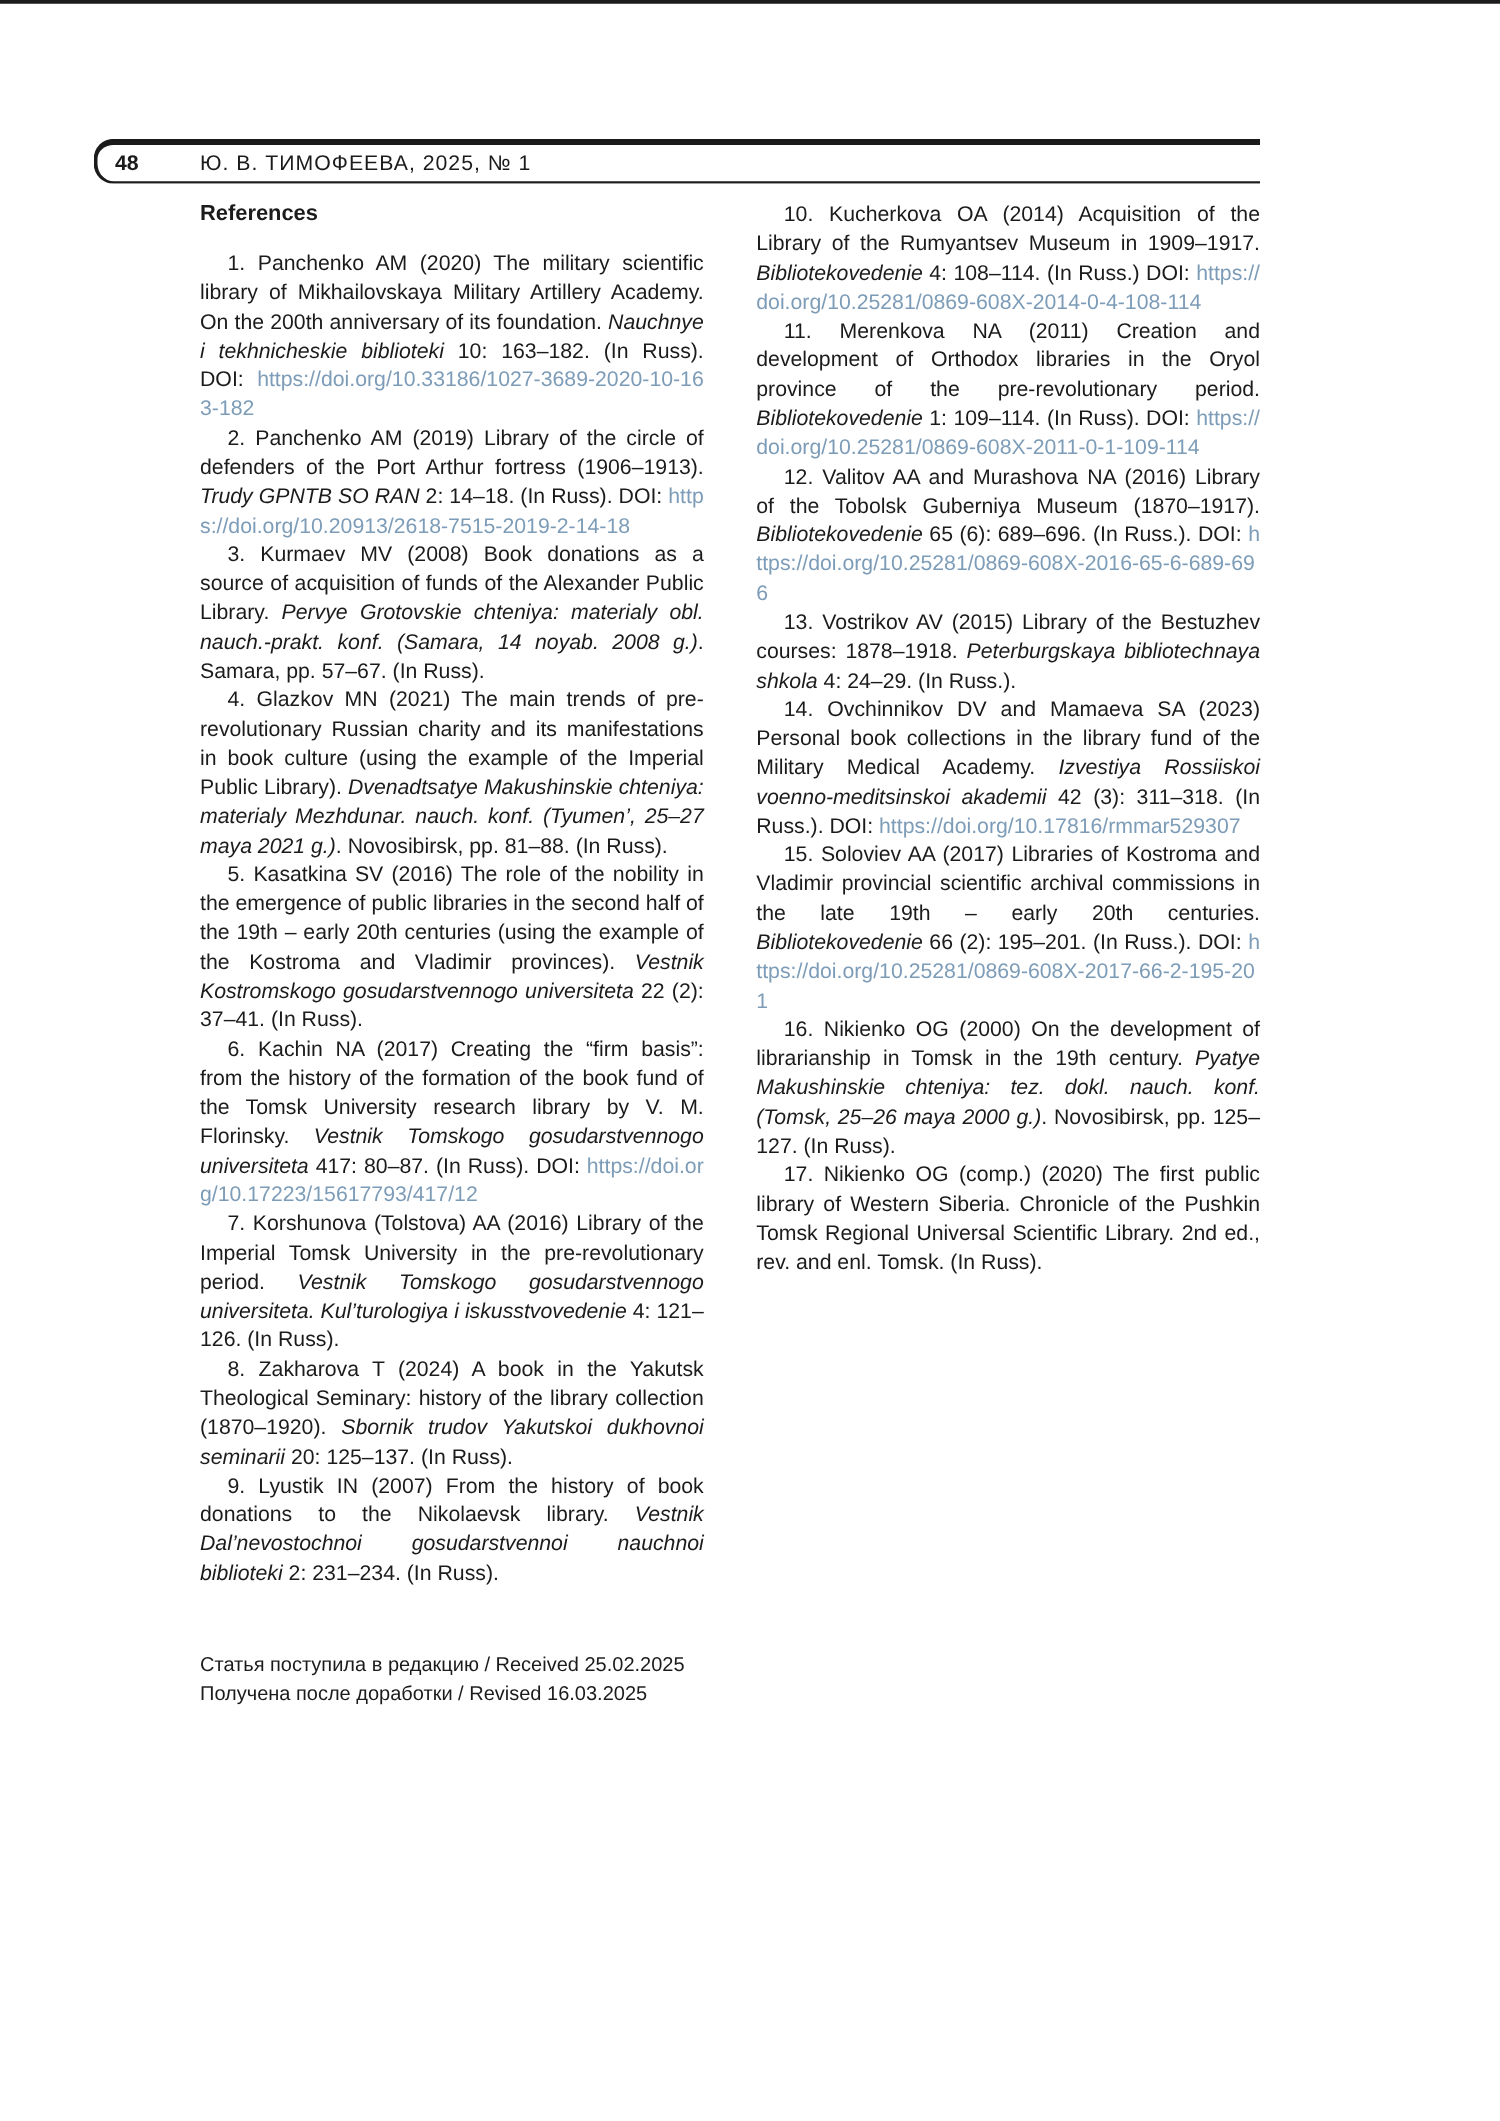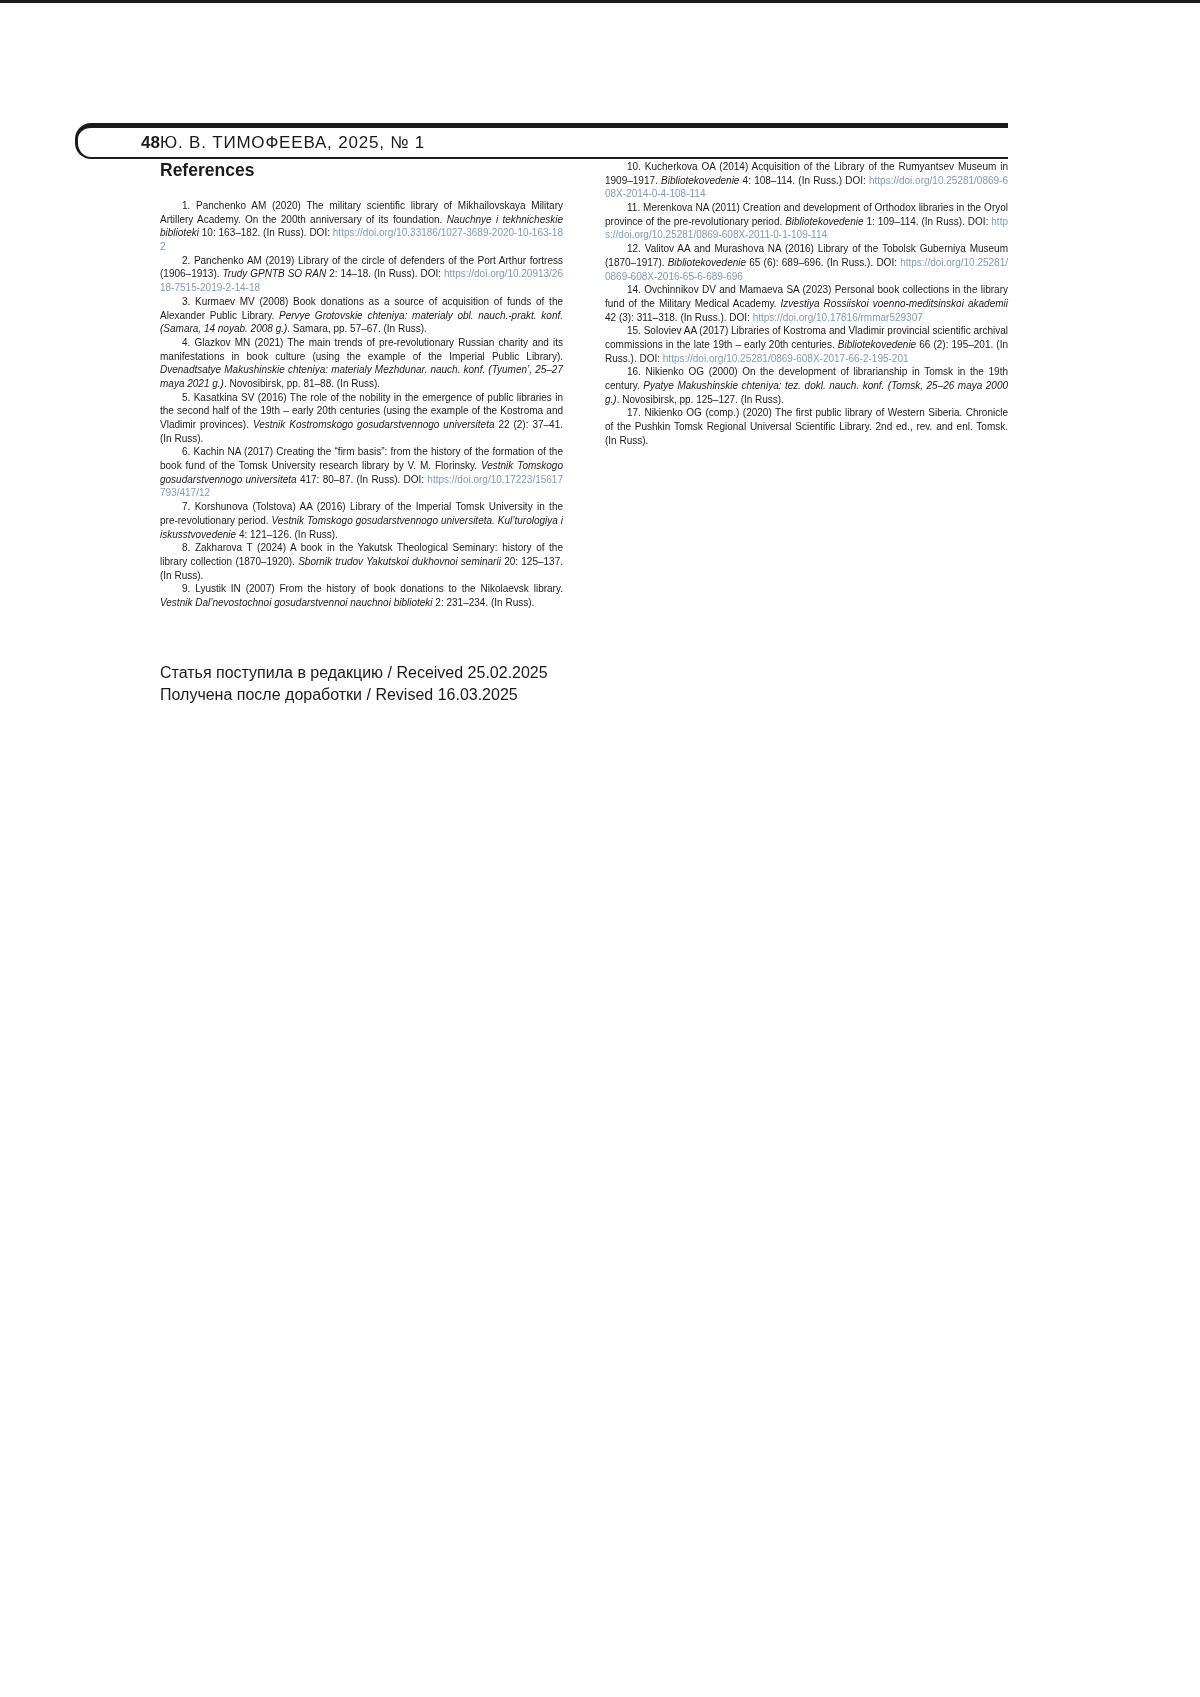--- a/index.html
+++ b/index.html
@@ -14,24 +14,23 @@
     width:1200px;
     height:1697px;
     background:#ffffff;
     overflow:hidden;
   }
   .top-edge{
     position:absolute;top:0;left:0;width:100%;height:3px;background:#1c1c1c;
   }
   .page-header{
     position:absolute;
-    top:123px;
+    top:111px;
     left:75px;
     width:933px;
-    text-align:right;
   }
   .header-rule{
     border-top:5px solid #1b1b1b;
     border-left:3px solid #1b1b1b;
     border-bottom:2px solid #1b1b1b;
     border-top-left-radius:16px;
     border-bottom-left-radius:16px;
     height:36px;
     display:flex;
     align-items:center;
@@ -61,21 +60,21 @@
   }
   .refs-title{
     font-size:17.5px;
     font-weight:bold;
     margin:0 0 18px 0;
     padding:0;
   }
   .ref{
     margin:0;
     padding:0;
-    font-size:10px;
+    font-size:17px;
     line-height:1.37;
     text-align:justify;
     text-indent:22px;
   }
   .ref .it{font-style:italic;}
   .ref .doi{
     color:var(--link-color);
     word-break:break-all;
     overflow-wrap:anywhere;
   }
@@ -115,20 +114,21 @@
       <div class="dates">
         <div>Статья поступила в редакцию / Received 25.02.2025</div>
         <div>Получена после доработки / Revised 16.03.2025</div>
       </div>
     </div>
     <div class="col">
       <div class="refs">
           <p class="ref"><span>10. Kucherkova OA (2014) Acquisition of the Library of the Rumyantsev Museum in 1909–1917. </span><span class="it">Bibliotekovedenie</span><span> 4: 108–114. (In Russ.) DOI: </span><span class="doi">https://doi.org/10.25281/0869-608X-2014-0-4-108-114</span></p>
           <p class="ref"><span>11. Merenkova NA (2011) Creation and development of Orthodox libraries in the Oryol province of the pre-revolutionary period. </span><span class="it">Bibliotekovedenie</span><span> 1: 109–114. (In Russ). DOI: </span><span class="doi">https://doi.org/10.25281/0869-608X-2011-0-1-109-114</span></p>
           <p class="ref"><span>12. Valitov AA and Murashova NA (2016) Library of the Tobolsk Guberniya Museum (1870–1917). </span><span class="it">Bibliotekovedenie</span><span> 65 (6): 689–696. (In Russ.). DOI: </span><span class="doi">https://doi.org/10.25281/0869-608X-2016-65-6-689-696</span></p>
+          <p class="ref"><span>13. Vostrikov AV (2015) Library of the Bestuzhev courses: 1878–1918. </span><span class="it">Peterburgskaya bibliotechnaya shkola</span><span> 4: 24–29. (In Russ.).</span></p>
           <p class="ref"><span>14. Ovchinnikov DV and Mamaeva SA (2023) Personal book collections in the library fund of the Military Medical Academy. </span><span class="it">Izvestiya Rossiiskoi voenno-meditsinskoi akademii</span><span> 42 (3): 311–318. (In Russ.). DOI: </span><span class="doi">https://doi.org/10.17816/rmmar529307</span></p>
           <p class="ref"><span>15. Soloviev AA (2017) Libraries of Kostroma and Vladimir provincial scientific archival commissions in the late 19th – early 20th centuries. </span><span class="it">Bibliotekovedenie</span><span> 66 (2): 195–201. (In Russ.). DOI: </span><span class="doi">https://doi.org/10.25281/0869-608X-2017-66-2-195-201</span></p>
           <p class="ref"><span>16. Nikienko OG (2000) On the development of librarianship in Tomsk in the 19th century. </span><span class="it">Pyatye Makushinskie chteniya: tez. dokl. nauch. konf. (Tomsk, 25–26 maya 2000 g.)</span><span>. Novosibirsk, pp. 125–127. (In Russ).</span></p>
           <p class="ref"><span>17. Nikienko OG (comp.) (2020) The first public library of Western Siberia. Chronicle of the Pushkin Tomsk Regional Universal Scientific Library. 2nd ed., rev. and enl. Tomsk. (In Russ).</span></p>
         </div>
     </div>
   </main>
 </div>
 
 </body></html>

